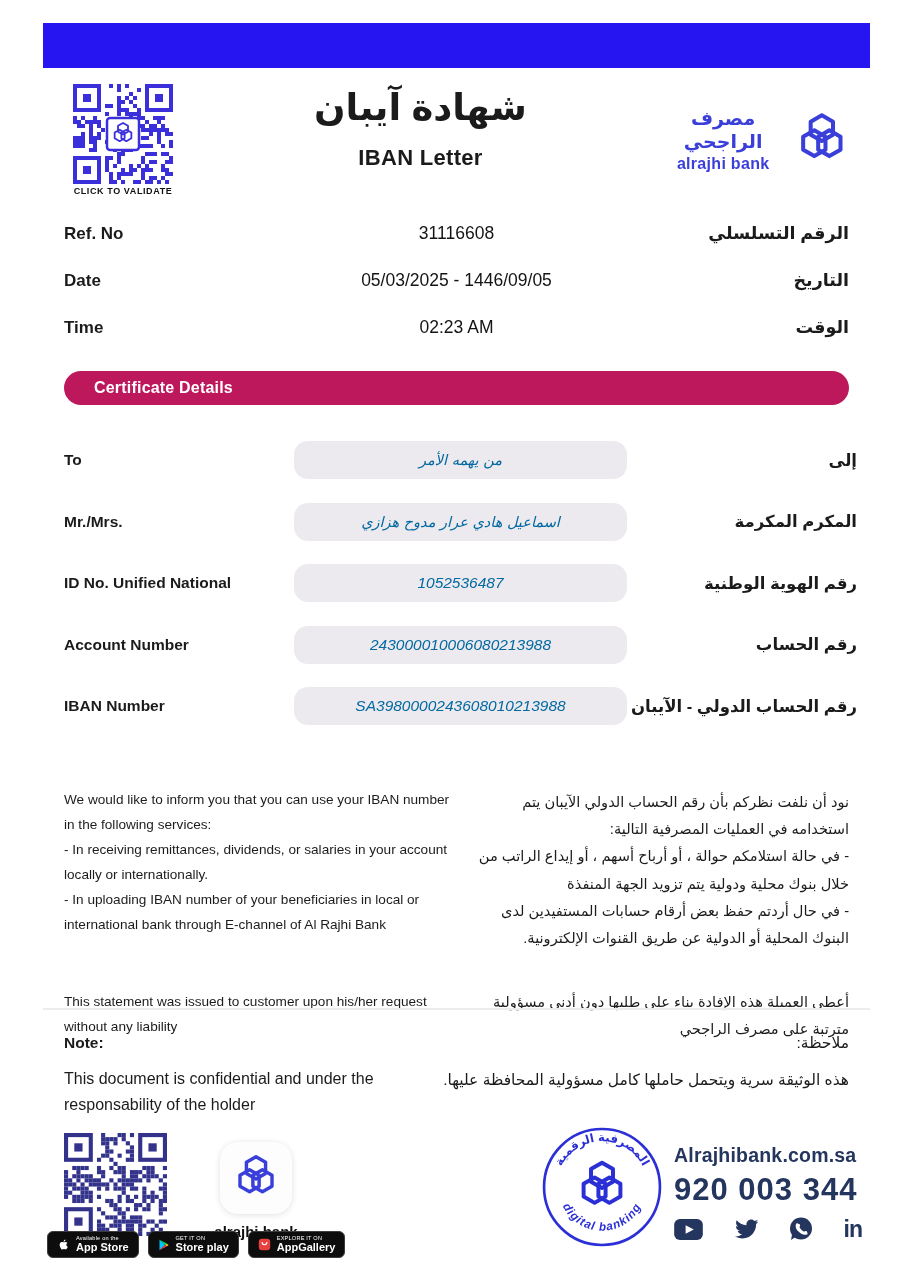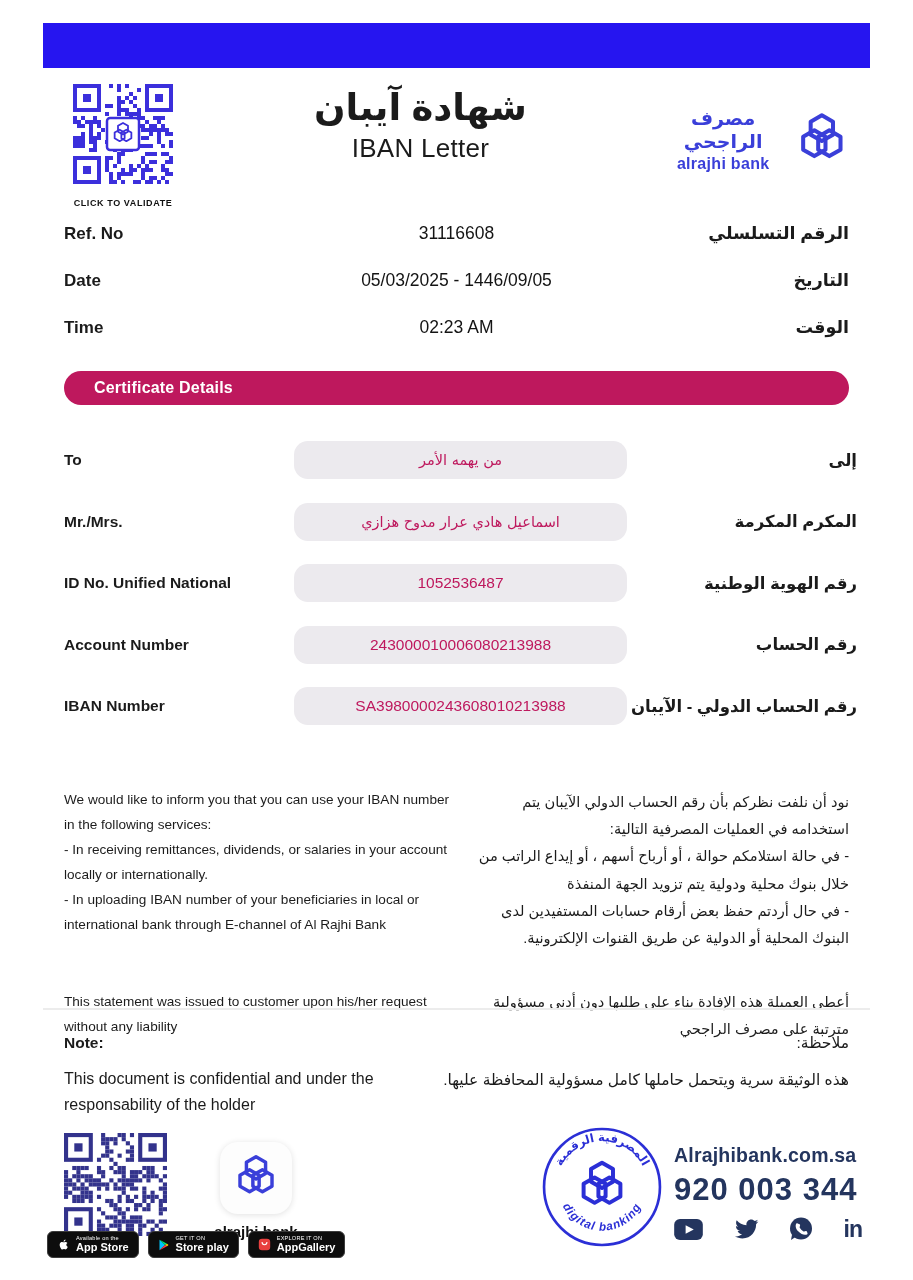--- a/index.html
+++ b/index.html
@@ -6,24 +6,24 @@
   .page{position:relative;width:913px;height:1280px;background:#fff;overflow:hidden;
         font-family:"Liberation Sans","DejaVu Sans",sans-serif;color:#1b1b1b;}
 
   
   .topbar{position:absolute;left:43px;top:23px;width:827px;height:45px;background:#2615F0;}
 
   
   .header{position:absolute;left:64px;top:84px;width:785px;display:flex;align-items:flex-start;}
   .qr-block{width:118px;text-align:center;}
   .qr-block svg{width:100px;height:100px;display:block;margin:0 auto;}
-  .qr-caption{font-size:9px;letter-spacing:.6px;color:#101010;margin-top:14px;font-weight:bold;}
+  .qr-caption{font-size:9px;letter-spacing:.6px;color:#101010;margin-top:2px;font-weight:bold;}
   .titles{flex:1;text-align:center;padding-top:2px;}
   .title-ar{font-size:37px;font-weight:bold;direction:rtl;}
-  .title-en{font-size:26px;font-weight:normal;margin-top:4px;letter-spacing:.3px;}
+  .title-en{font-size:22px;font-weight:bold;margin-top:16px;letter-spacing:.3px;}
   .brand{width:190px;display:flex;align-items:center;justify-content:flex-end;gap:8px;padding-top:24px;}
   .brand-text{text-align:center;color:#3A3FD9;line-height:1.2;}
   .brand-ar{font-size:19px;font-weight:bold;direction:rtl;}
   .brand-en{font-size:16px;font-weight:bold;letter-spacing:.3px;}
   .brand-emblem{width:62px;height:62px;color:#3A3FD9;}
 
   
   .meta{position:absolute;left:64px;top:210px;width:785px;}
   .meta-row{display:grid;grid-template-columns:220px 1fr 220px;align-items:center;height:47px;}
   .meta-label-en{font-size:17px;font-weight:bold;}
@@ -33,21 +33,21 @@
   
   .section-pill{position:absolute;left:64px;top:371px;width:785px;height:34px;background:#be185d;
     border-radius:18px;color:#fff;display:flex;align-items:center;box-sizing:border-box;padding-left:30px;
     font-weight:bold;font-size:16px;letter-spacing:.2px;}
 
   
   .fields{position:absolute;left:64px;top:441px;width:785px;}
   .field-row{display:grid;grid-template-columns:230px 1fr 230px;align-items:center;height:38px;margin-bottom:23.5px;}
   .field-label-en{font-size:15.5px;font-weight:bold;}
   .value-pill{background:#ECEAEE;border-radius:14px;height:38px;width:333px;margin:0 auto;
-    display:flex;align-items:center;justify-content:center;font-size:15.5px;color:#be185d;}
+    display:flex;align-items:center;justify-content:center;font-size:15.5px;color:#0369a1;font-style:italic;}
   .value-pill.rtl{direction:rtl;font-family:"DejaVu Sans",sans-serif;font-size:14.5px;}
   .field-label-ar{font-size:16.5px;font-weight:bold;text-align:right;direction:rtl;}
 
   
   .info{position:absolute;left:64px;top:762px;width:785px;display:flex;justify-content:space-between;}
   .info-en{width:398px;font-size:13.6px;line-height:1.84;color:#1c1c1c;white-space:pre-line;}
   .info-en .statement{margin-top:27px;white-space:pre-line;}
   .info-ar{width:388px;direction:rtl;text-align:right;font-size:14.6px;line-height:1.86;color:#1c1c1c;white-space:pre-line;}
   .info-ar .statement{margin-top:10px;white-space:pre-line;}
 

